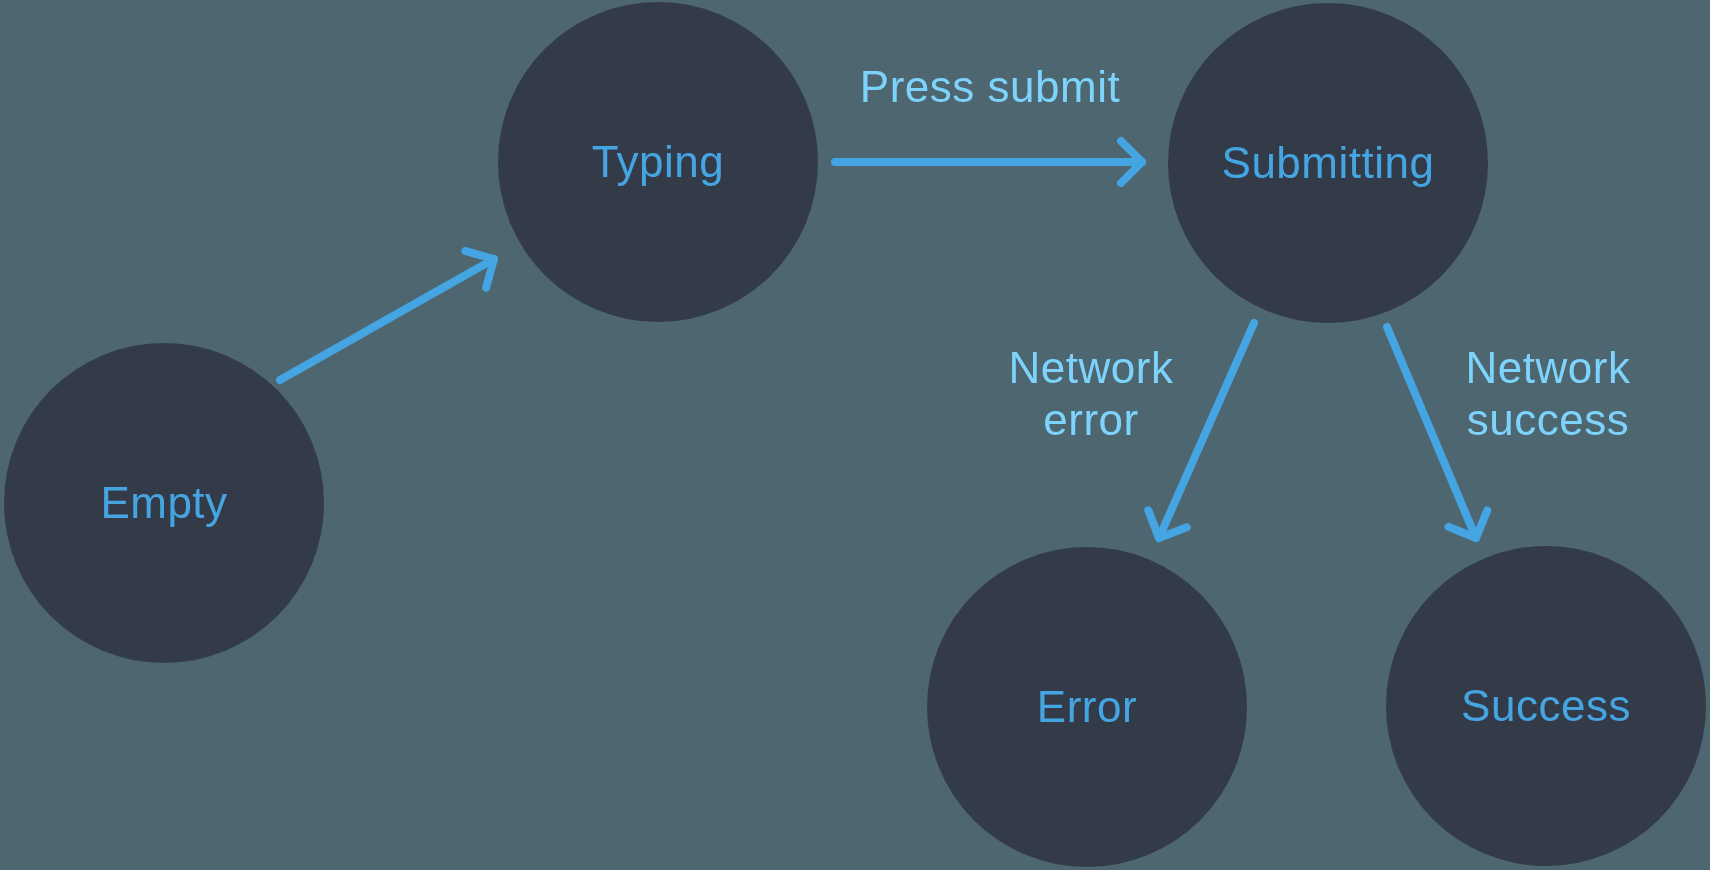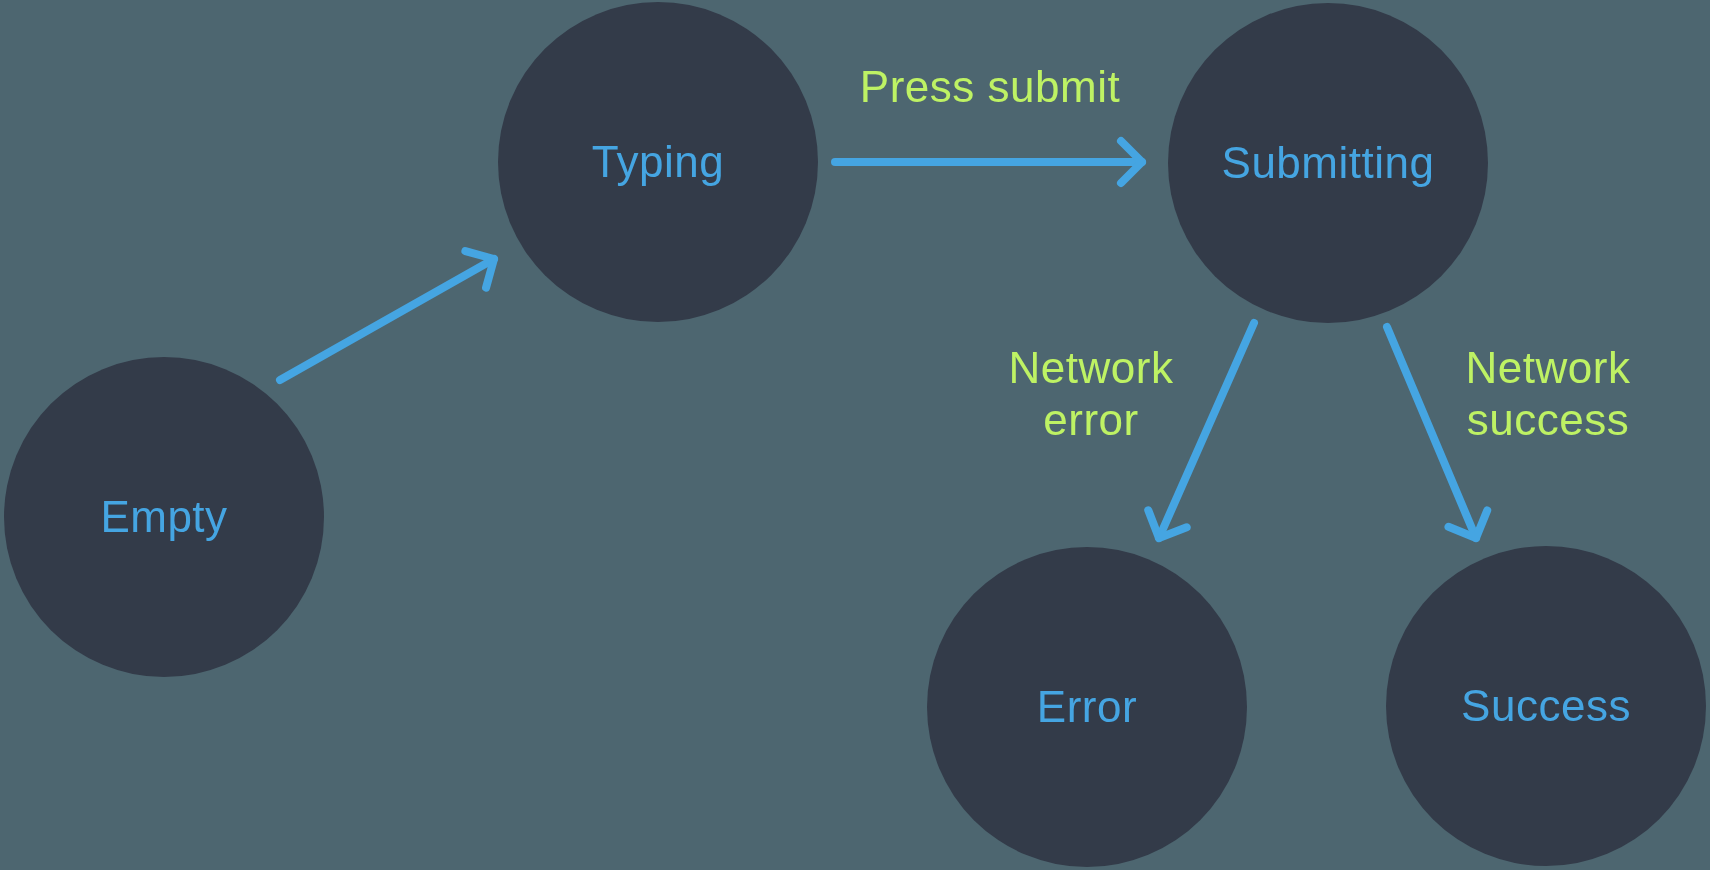--- a/index.html
+++ b/index.html
@@ -28,29 +28,29 @@
   }
   .node-label {
     color: #45a5e2;
     font-size: 44px;
     font-weight: 400;
     letter-spacing: 0.5px;
   }
   .edge-label {
     position: absolute;
     transform: translate(-50%, -50%);
-    color: #bef264;
+    color: #7dd3fc;
     font-size: 44px;
     font-weight: 400;
     line-height: 52px;
     text-align: center;
     white-space: nowrap;
     letter-spacing: 0.5px;
   }
-  .node-empty      { left: 4px;    top: 357px; }
+  .node-empty      { left: 4px;    top: 343px; }
   .node-typing     { left: 498px;  top: 2px; }
   .node-submitting { left: 1168px; top: 3px; }
   .node-error      { left: 927px;  top: 547px; }
   .node-success    { left: 1386px; top: 546px; }
   .label-start-typing    { left: 300px;  top: 236px; }
   .label-press-submit    { left: 990px;  top: 87px; }
   .label-network-error   { left: 1091px; top: 394px; }
   .label-network-success { left: 1548px; top: 394px; }
 </style>
 </head>

